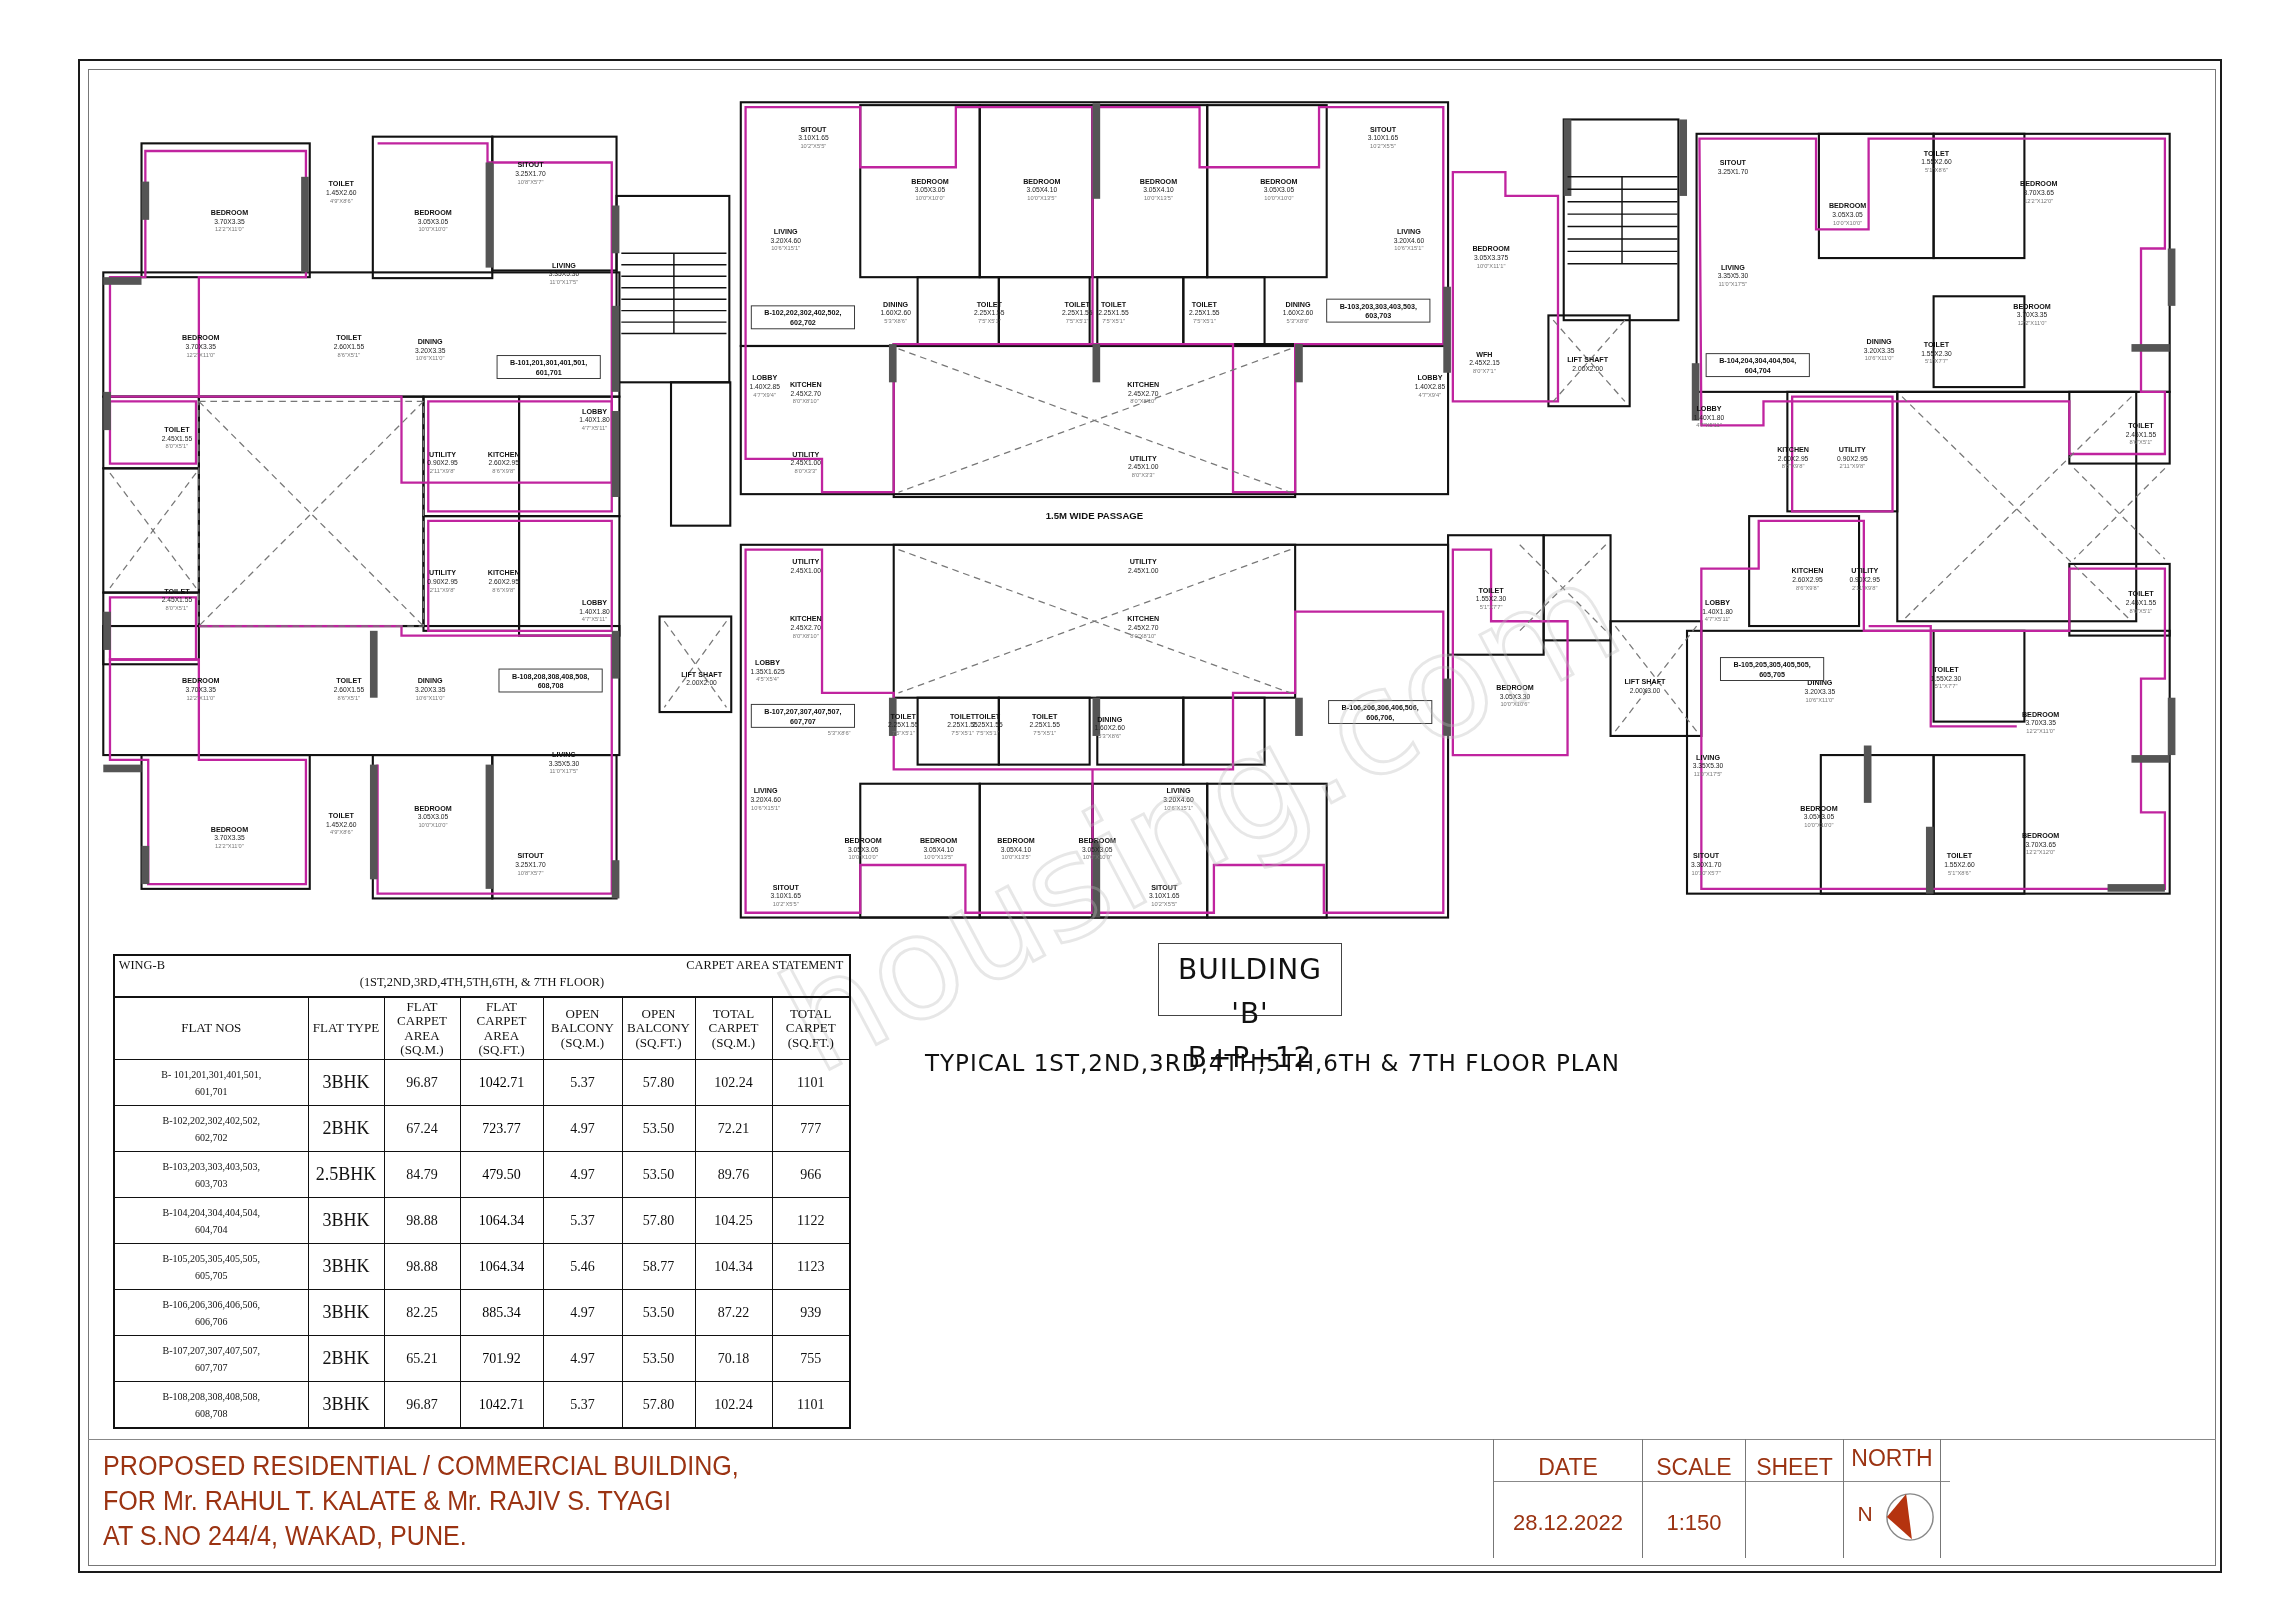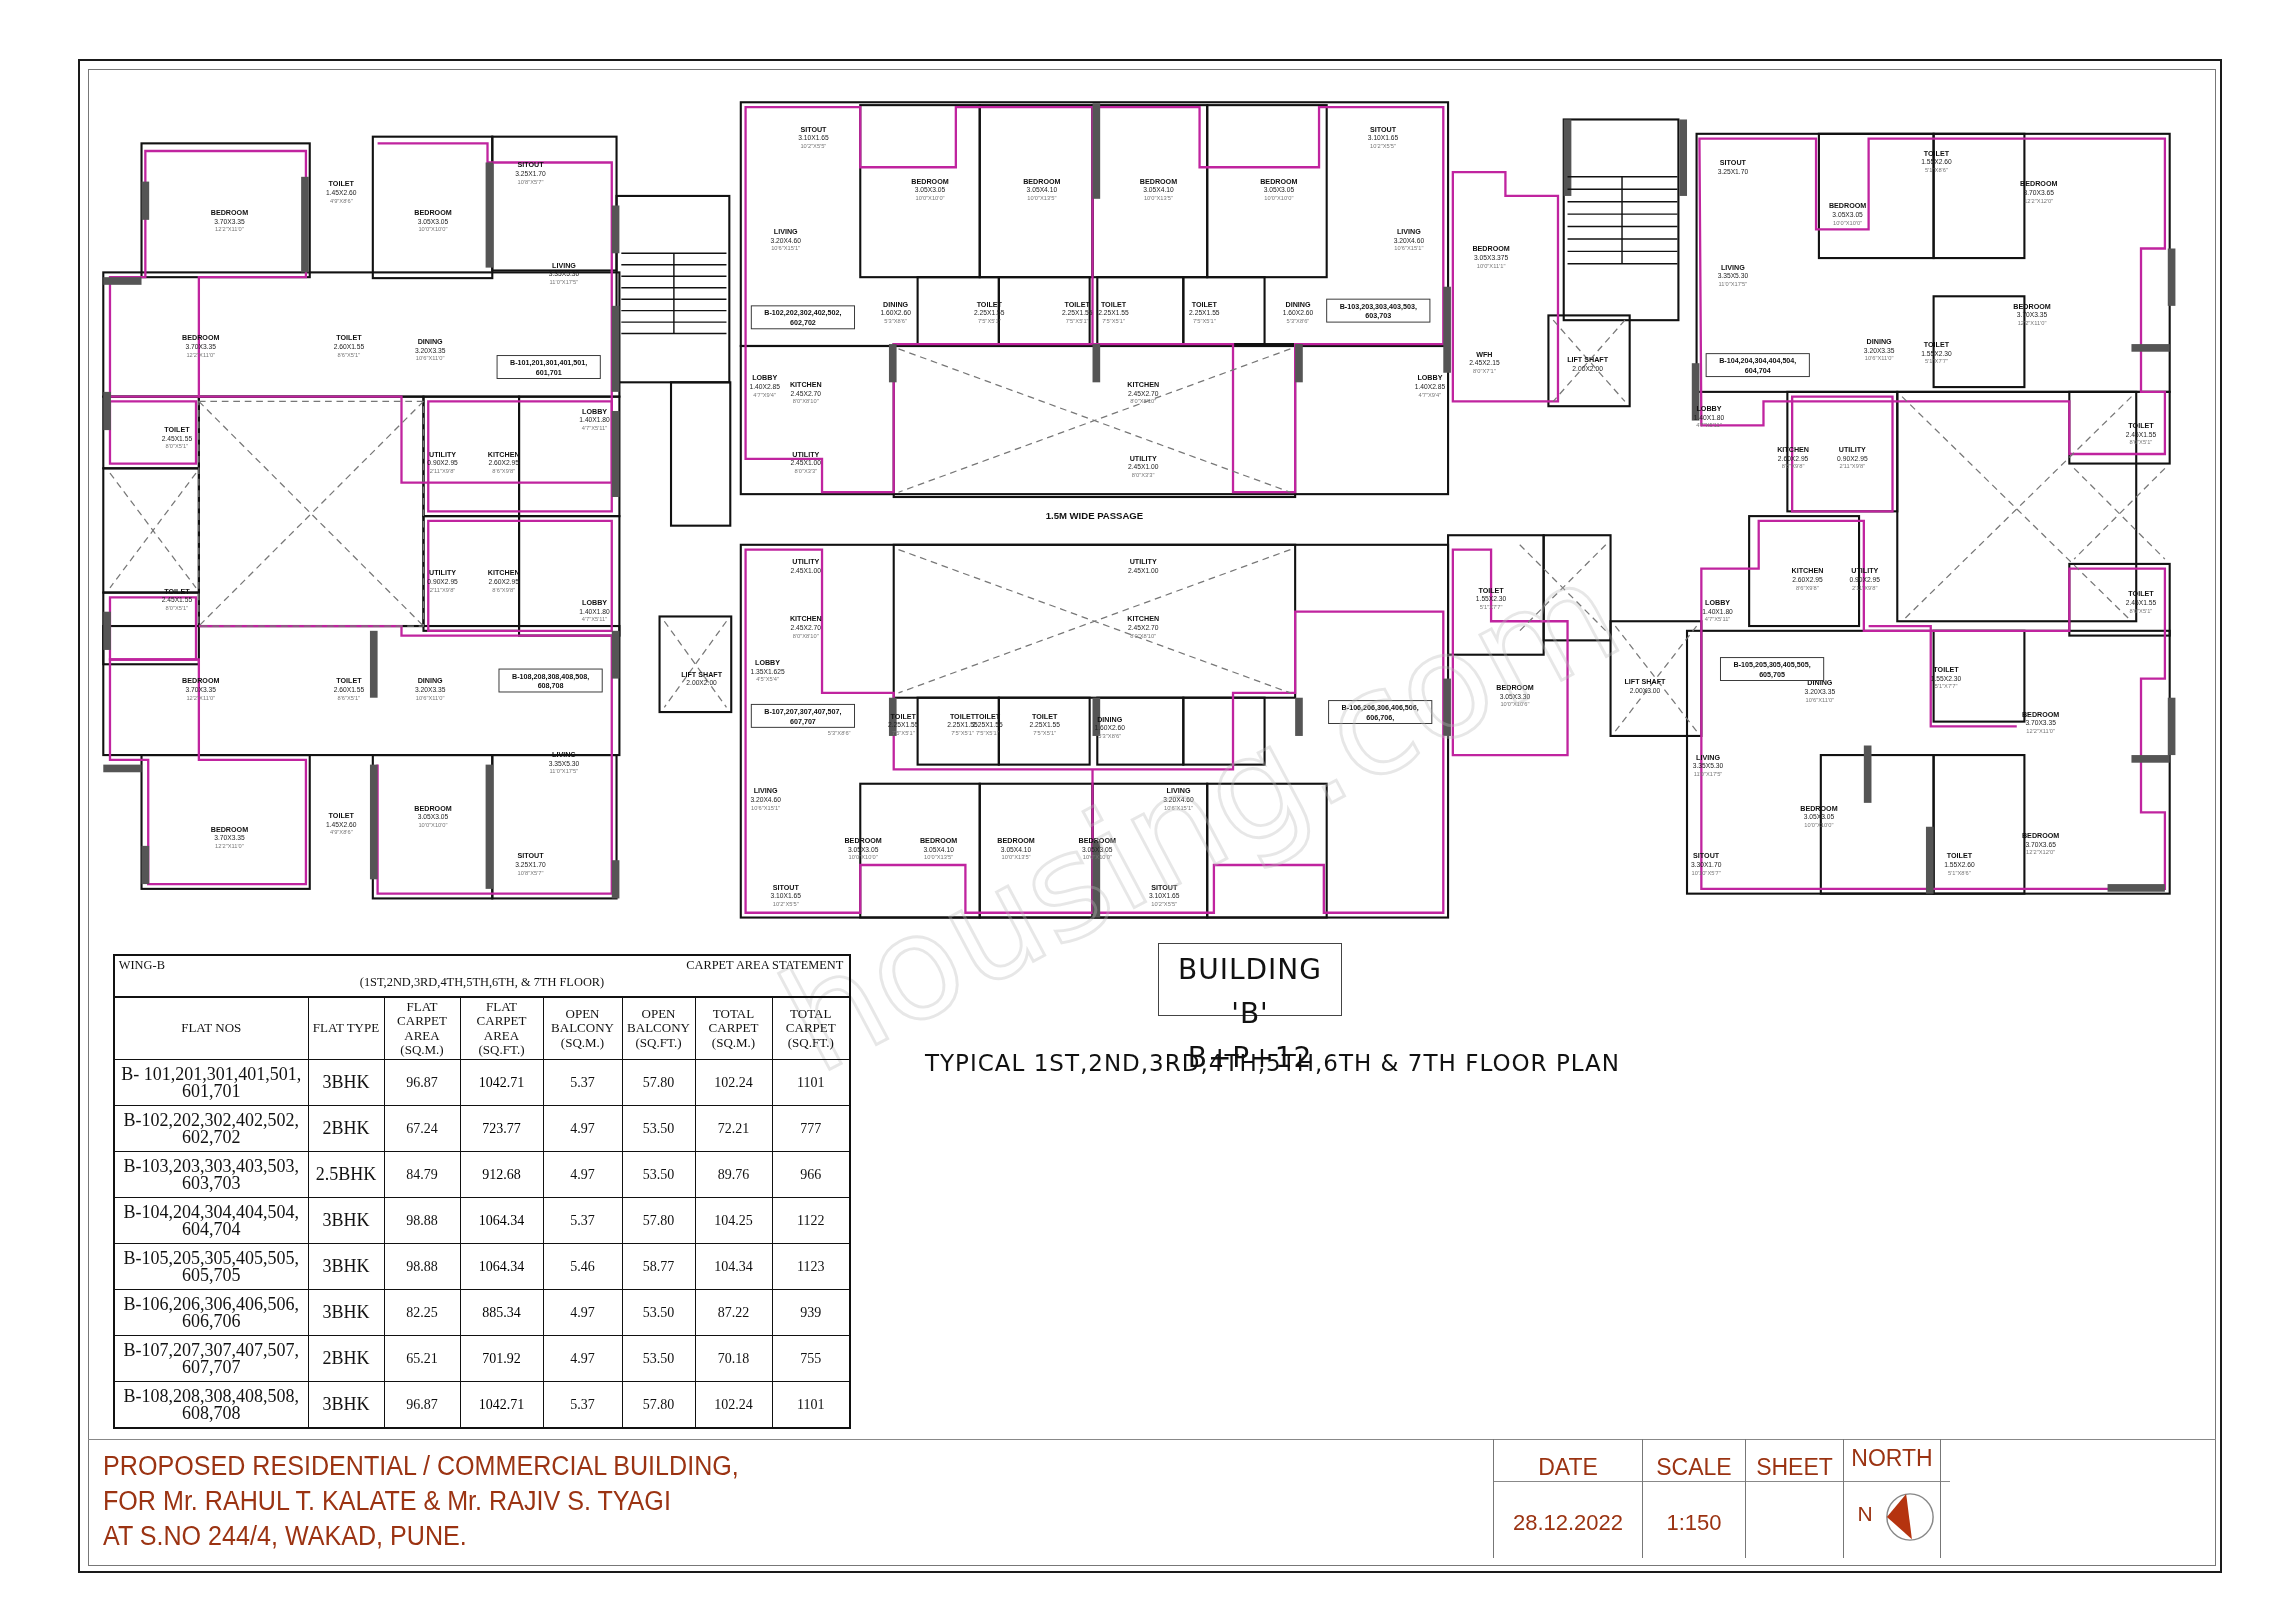--- a/index.html
+++ b/index.html
@@ -14,21 +14,21 @@
   
   .carpet{position:absolute;left:113px;top:954px;width:738px;border:2.4px solid #111;box-sizing:border-box;font-family:Liberation Serif, serif;}
   .carpet .hdr{height:40px;border-bottom:1.9px solid #111;position:relative;font-size:12.4px;}
   .carpet .hdr .wing{position:absolute;left:3.8px;top:1.9px;}
   .carpet .hdr .stmt{position:absolute;right:5.7px;top:1.9px;}
   .carpet .hdr .floors{position:absolute;left:0;right:0;top:19px;text-align:center;}
   .carpet table{border-collapse:collapse;width:100%;table-layout:fixed;}
   .carpet th,.carpet td{border:1.4px solid #111;text-align:center;padding:0;}
   .carpet th{font-weight:normal;font-size:13px;line-height:14.3px;height:61px;}
   .carpet td{height:45px;font-size:14px;}
-  .carpet td.flat{font-size:18px;line-height:17px;}
+  .carpet td.flat{font-size:10px;line-height:17px;}
   .carpet td.type{font-size:18px;}
   .carpet td.sqft{color:#000000;margin-left:29px;}
   .carpet tr td:first-child,.carpet tr th:first-child{border-left:none;}
   .carpet tr td:last-child,.carpet tr th:last-child{border-right:none;}
   .carpet tr:last-child td{border-bottom:none;}
 
   .bldg-box{position:absolute;left:1158px;top:943px;width:184px;height:73px;border:1.4px solid #444;box-sizing:border-box;font-family:"DejaVu Sans",sans-serif;font-size:28px;line-height:44px;text-align:center;padding-top:3.8px;letter-spacing:1px;}
   .bldg-box span{display:block;}
   .plan-title{position:absolute;left:925px;top:1050px;font-family:"DejaVu Sans",sans-serif;font-size:23px;letter-spacing:1px;}
 
@@ -798,21 +798,21 @@
           <td>72.21</td>
           <td>777</td>
         </tr>
         <tr>
           <td class="flat">
             <div>B-103,203,303,403,503,</div>
             <div>603,703</div>
           </td>
           <td class="type">2.5BHK</td>
           <td>84.79</td>
-          <td class="sqft">912.68</td>
+          <td class="sqft">479.50</td>
           <td>4.97</td>
           <td>53.50</td>
           <td>89.76</td>
           <td>966</td>
         </tr>
         <tr>
           <td class="flat">
             <div>B-104,204,304,404,504,</div>
             <div>604,704</div>
           </td>

